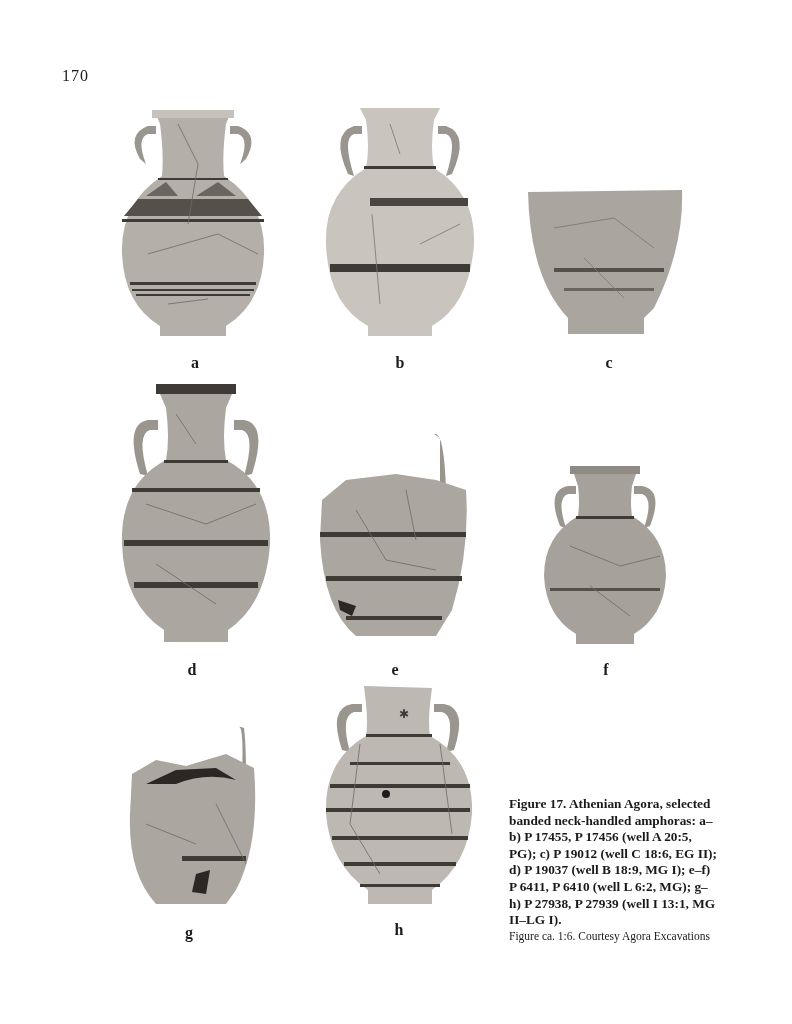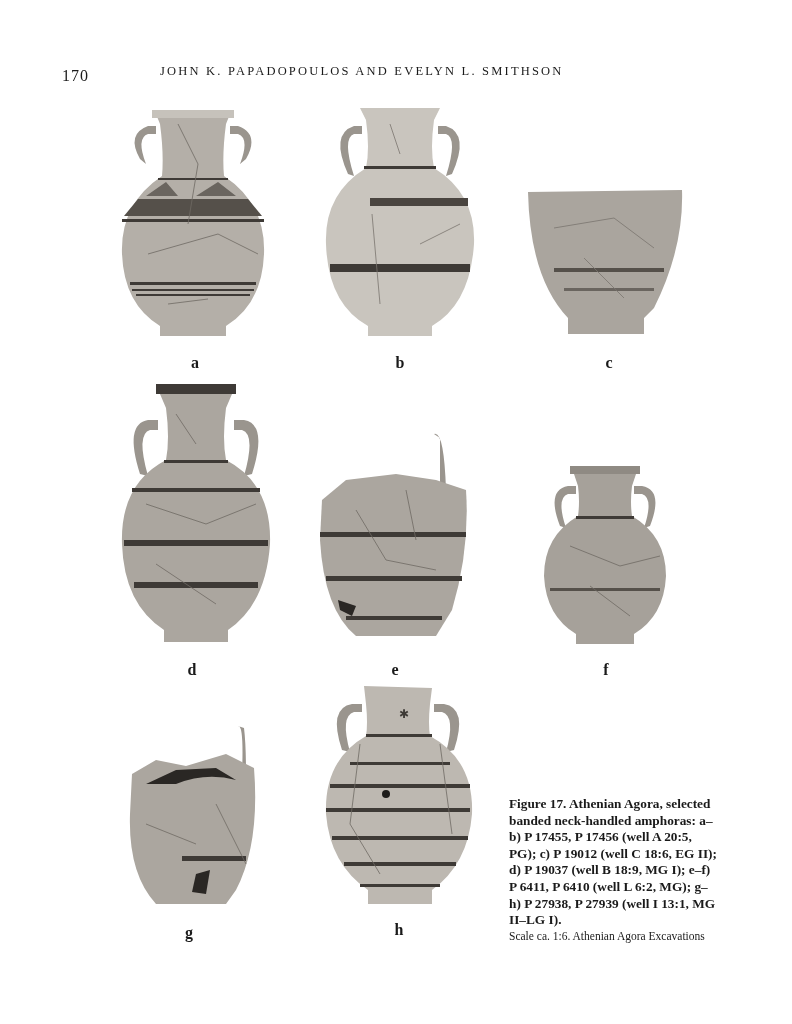--- a/index.html
+++ b/index.html
@@ -11,21 +11,20 @@
   .fig svg{display:block;}
   .lbl{position:absolute;font-size:16px;font-weight:bold;text-align:center;width:40px;}
   .cap{position:absolute;left:509px;top:796px;width:210px;font-size:13.3px;line-height:16.6px;font-weight:bold;}
   .cap2{font-size:11.5px;font-weight:normal;line-height:14px;}
 </style>
 </head>
 <body>
 
 <div class="hdr">
   <span class="pg">170</span>
-  <span class="run">JOHN K. PAPADOPOULOS AND EVELYN L. SMITHSON</span>
 </div>
 
 <div class="fig" style="left:118px;top:104px;">
 <svg width="150" height="240" viewBox="0 0 150 240">
   <path d="M22 55 Q8 30 30 22 L38 22 L38 30 L30 30 Q18 34 28 60Z" fill="#9a958e"></path>
   <path d="M128 55 Q142 30 120 22 L112 22 L112 30 L120 30 Q132 34 122 60Z" fill="#9a958e"></path>
   <path d="M38 10 L112 10 L108 20 Q104 50 106 72 Q148 100 146 150 Q144 200 108 222 L108 232 L42 232 L42 222 Q6 200 4 150 Q2 100 44 72 Q46 50 42 20Z" fill="#b4afa8"></path>
   <rect x="34" y="6" width="82" height="8" fill="#c6c2bb"></rect>
   <rect x="40" y="74" width="70" height="2" fill="#3e3a36"></rect>
   <path d="M20 95 L130 95 L144 112 L6 112Z" fill="#55504a"></path>
@@ -130,14 +129,14 @@
   <rect x="24" y="178" width="112" height="4" fill="#3e3a36"></rect>
   <rect x="40" y="200" width="80" height="3" fill="#3e3a36"></rect>
   <path d="M40 60 L30 140 L60 190 M120 60 L132 150" stroke="#6f6a63" fill="none" stroke-width="0.8"></path>
 </svg>
   </div>
 <div class="lbl" style="left:379px;top:921px;">h</div>
 
 <div class="cap">
   <span>Figure 17. Athenian Agora, selected banded neck-handled amphoras:</span>
   <span>a–b) P 17455, P 17456 (well A 20:5, PG); c) P 19012 (well C 18:6, EG II); d) P 19037 (well B 18:9, MG I); e–f) P 6411, P 6410 (well L 6:2, MG); g–h) P 27938, P 27939 (well I 13:1, MG II–LG I).</span>
-  <div class="cap2">Scale ca. 1:6. Athenian Agora Excavations</div>
+  <div class="cap2">Figure ca. 1:6. Courtesy Agora Excavations</div>
 </div>
 
 </body></html>

